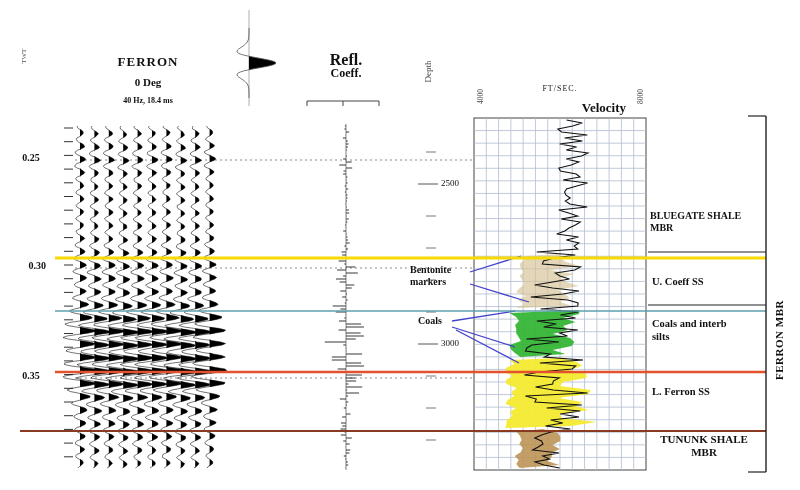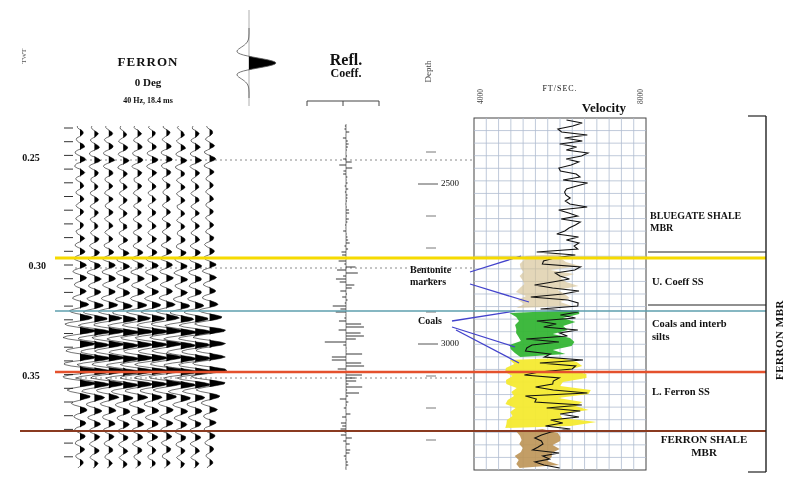--- a/index.html
+++ b/index.html
@@ -304,16 +304,16 @@
   <div class="lbl rot" style="left:458px;top:92px;width:44px;text-align:center;font-size:7.5px;color:#444;">4000</div>
   <div class="lbl rot" style="left:618px;top:92px;width:44px;text-align:center;font-size:7.5px;color:#444;">8000</div>
 
   <div class="lbl b" style="left:410px;top:264px;width:64px;font-size:10px;">Bentonite markers</div>
   <div class="lbl b" style="left:418px;top:315px;width:50px;font-size:10px;">Coals</div>
 
   <div class="lbl b" style="left:650px;top:210px;width:112px;font-size:10px;">BLUEGATE SHALE MBR</div>
   <div class="lbl b" style="left:652px;top:276px;width:110px;font-size:10.5px;">U. Coeff SS</div>
   <div class="lbl b" style="left:652px;top:318px;width:86px;font-size:10.5px;">Coals and interb silts</div>
   <div class="lbl b" style="left:652px;top:386px;width:110px;font-size:10.5px;">L. Ferron SS</div>
-  <div class="lbl b" style="left:648px;top:433px;width:112px;text-align:center;font-size:11px;">FERRON SHALE MBR</div>
+  <div class="lbl b" style="left:648px;top:433px;width:112px;text-align:center;font-size:11px;">TUNUNK SHALE MBR</div>
   <div class="lbl b rot" style="left:721px;top:333px;width:118px;height:14px;text-align:center;font-size:11px;letter-spacing:.5px;">FERRON MBR</div>
 
 </div>
 
 </body></html>

